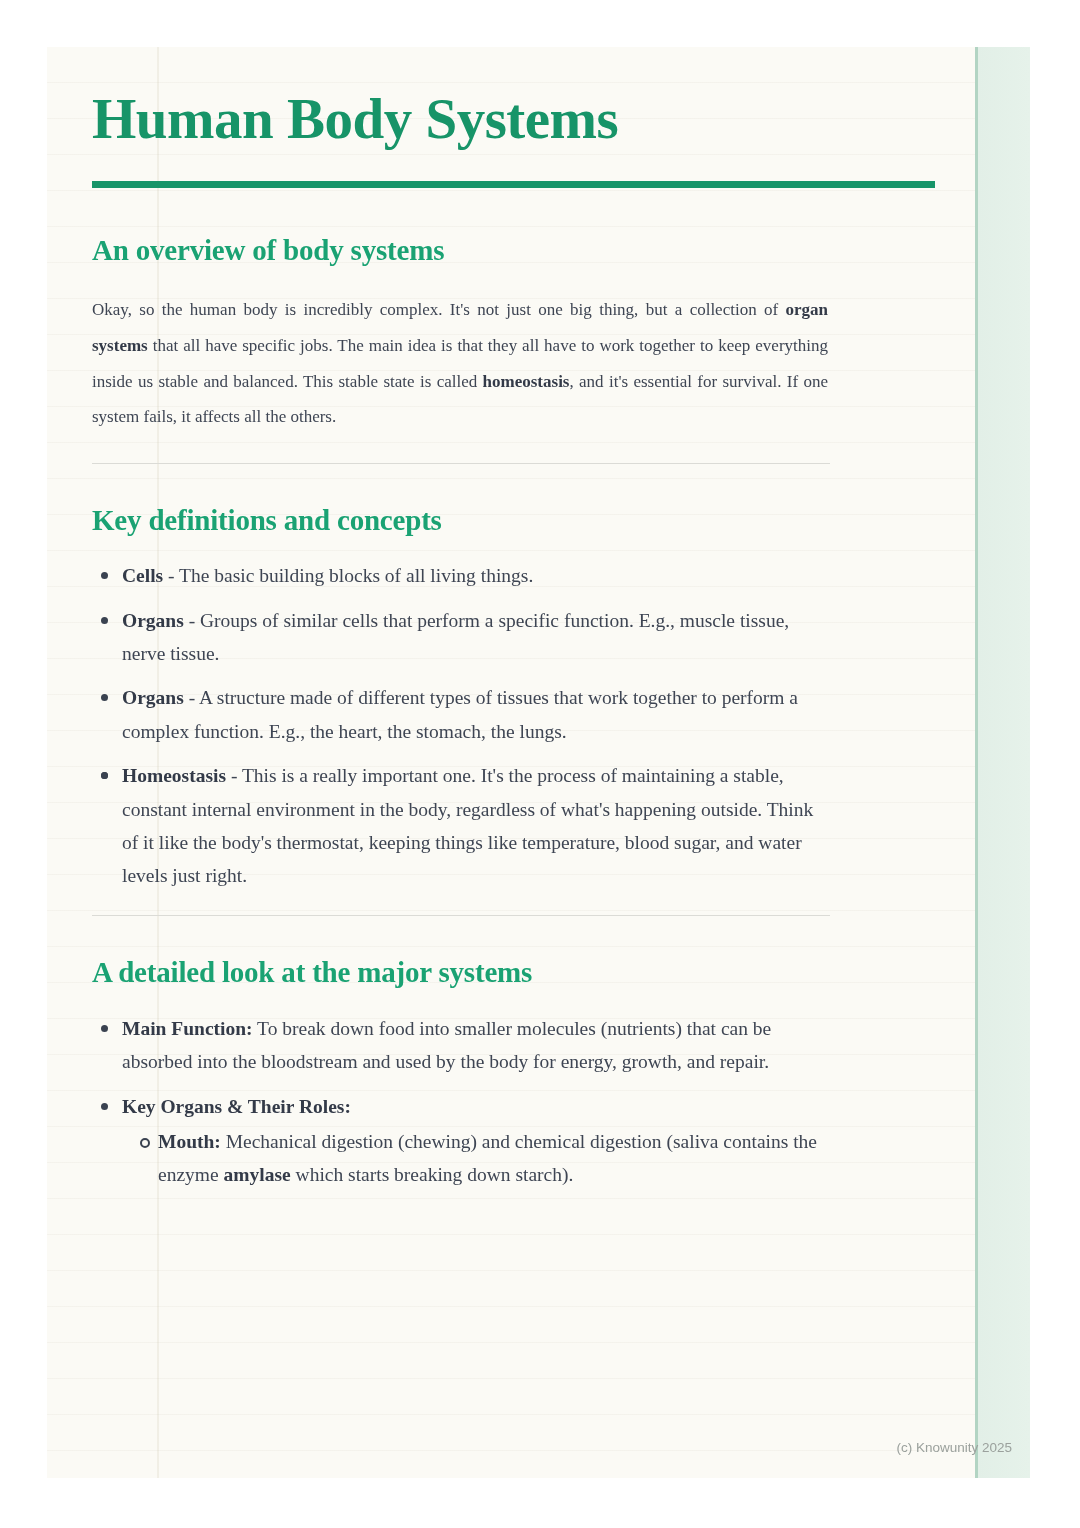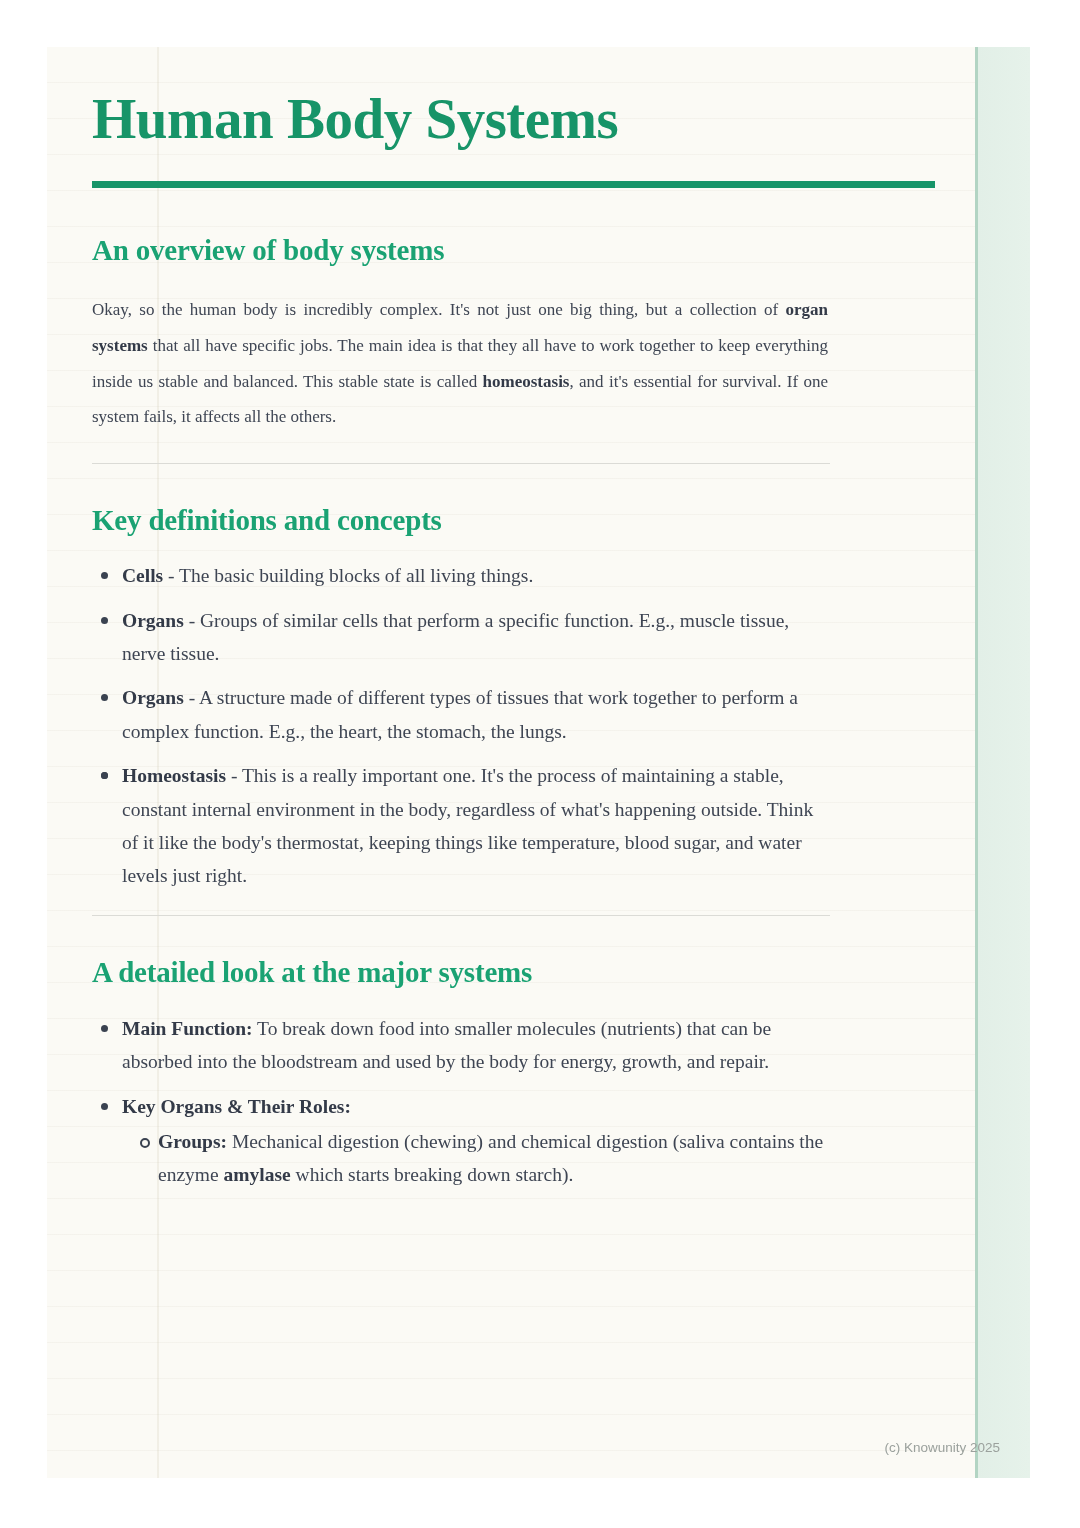--- a/index.html
+++ b/index.html
@@ -129,21 +129,21 @@
     margin-top: 2px;
   }
   .sublist li {
     padding-left: 18px;
     margin-bottom: 0;
   }
   .b { font-weight: 700; color: #333a48; text-align: right; }
   .copyright {
     position: absolute;
     top: 1440px;
-    right: 80px;
+    right: 68px;
     font-size: 13.5px;
     color: #9ba19d;
     z-index: 2;
   }
 </style>
 </head>
 <body>
 
 <div class="sheet">
   <div class="content">
@@ -187,21 +187,21 @@
       <li>
         <span class="marker-dot"></span>
         <span><span class="b">Main Function:</span><span> To break down food into smaller molecules (nutrients) that can be absorbed into the bloodstream and used by the body for energy, growth, and repair.</span></span>
       </li>
       <li>
         <span class="marker-dot"></span>
         <span><span class="b">Key Organs &amp; Their Roles:</span></span>
         <ul class="sublist">
           <li>
             <span class="marker-circle"></span>
-            <span><span class="b">Groups:</span><span> Mechanical digestion (chewing) and chemical digestion (saliva contains the enzyme </span><span class="b">amylase</span><span> which starts breaking down starch).</span></span>
+            <span><span class="b">Mouth:</span><span> Mechanical digestion (chewing) and chemical digestion (saliva contains the enzyme </span><span class="b">amylase</span><span> which starts breaking down starch).</span></span>
           </li>
         </ul>
       </li>
     </ul>
 
   </div>
 </div>
 
 <div class="accent-strip"></div>
 

